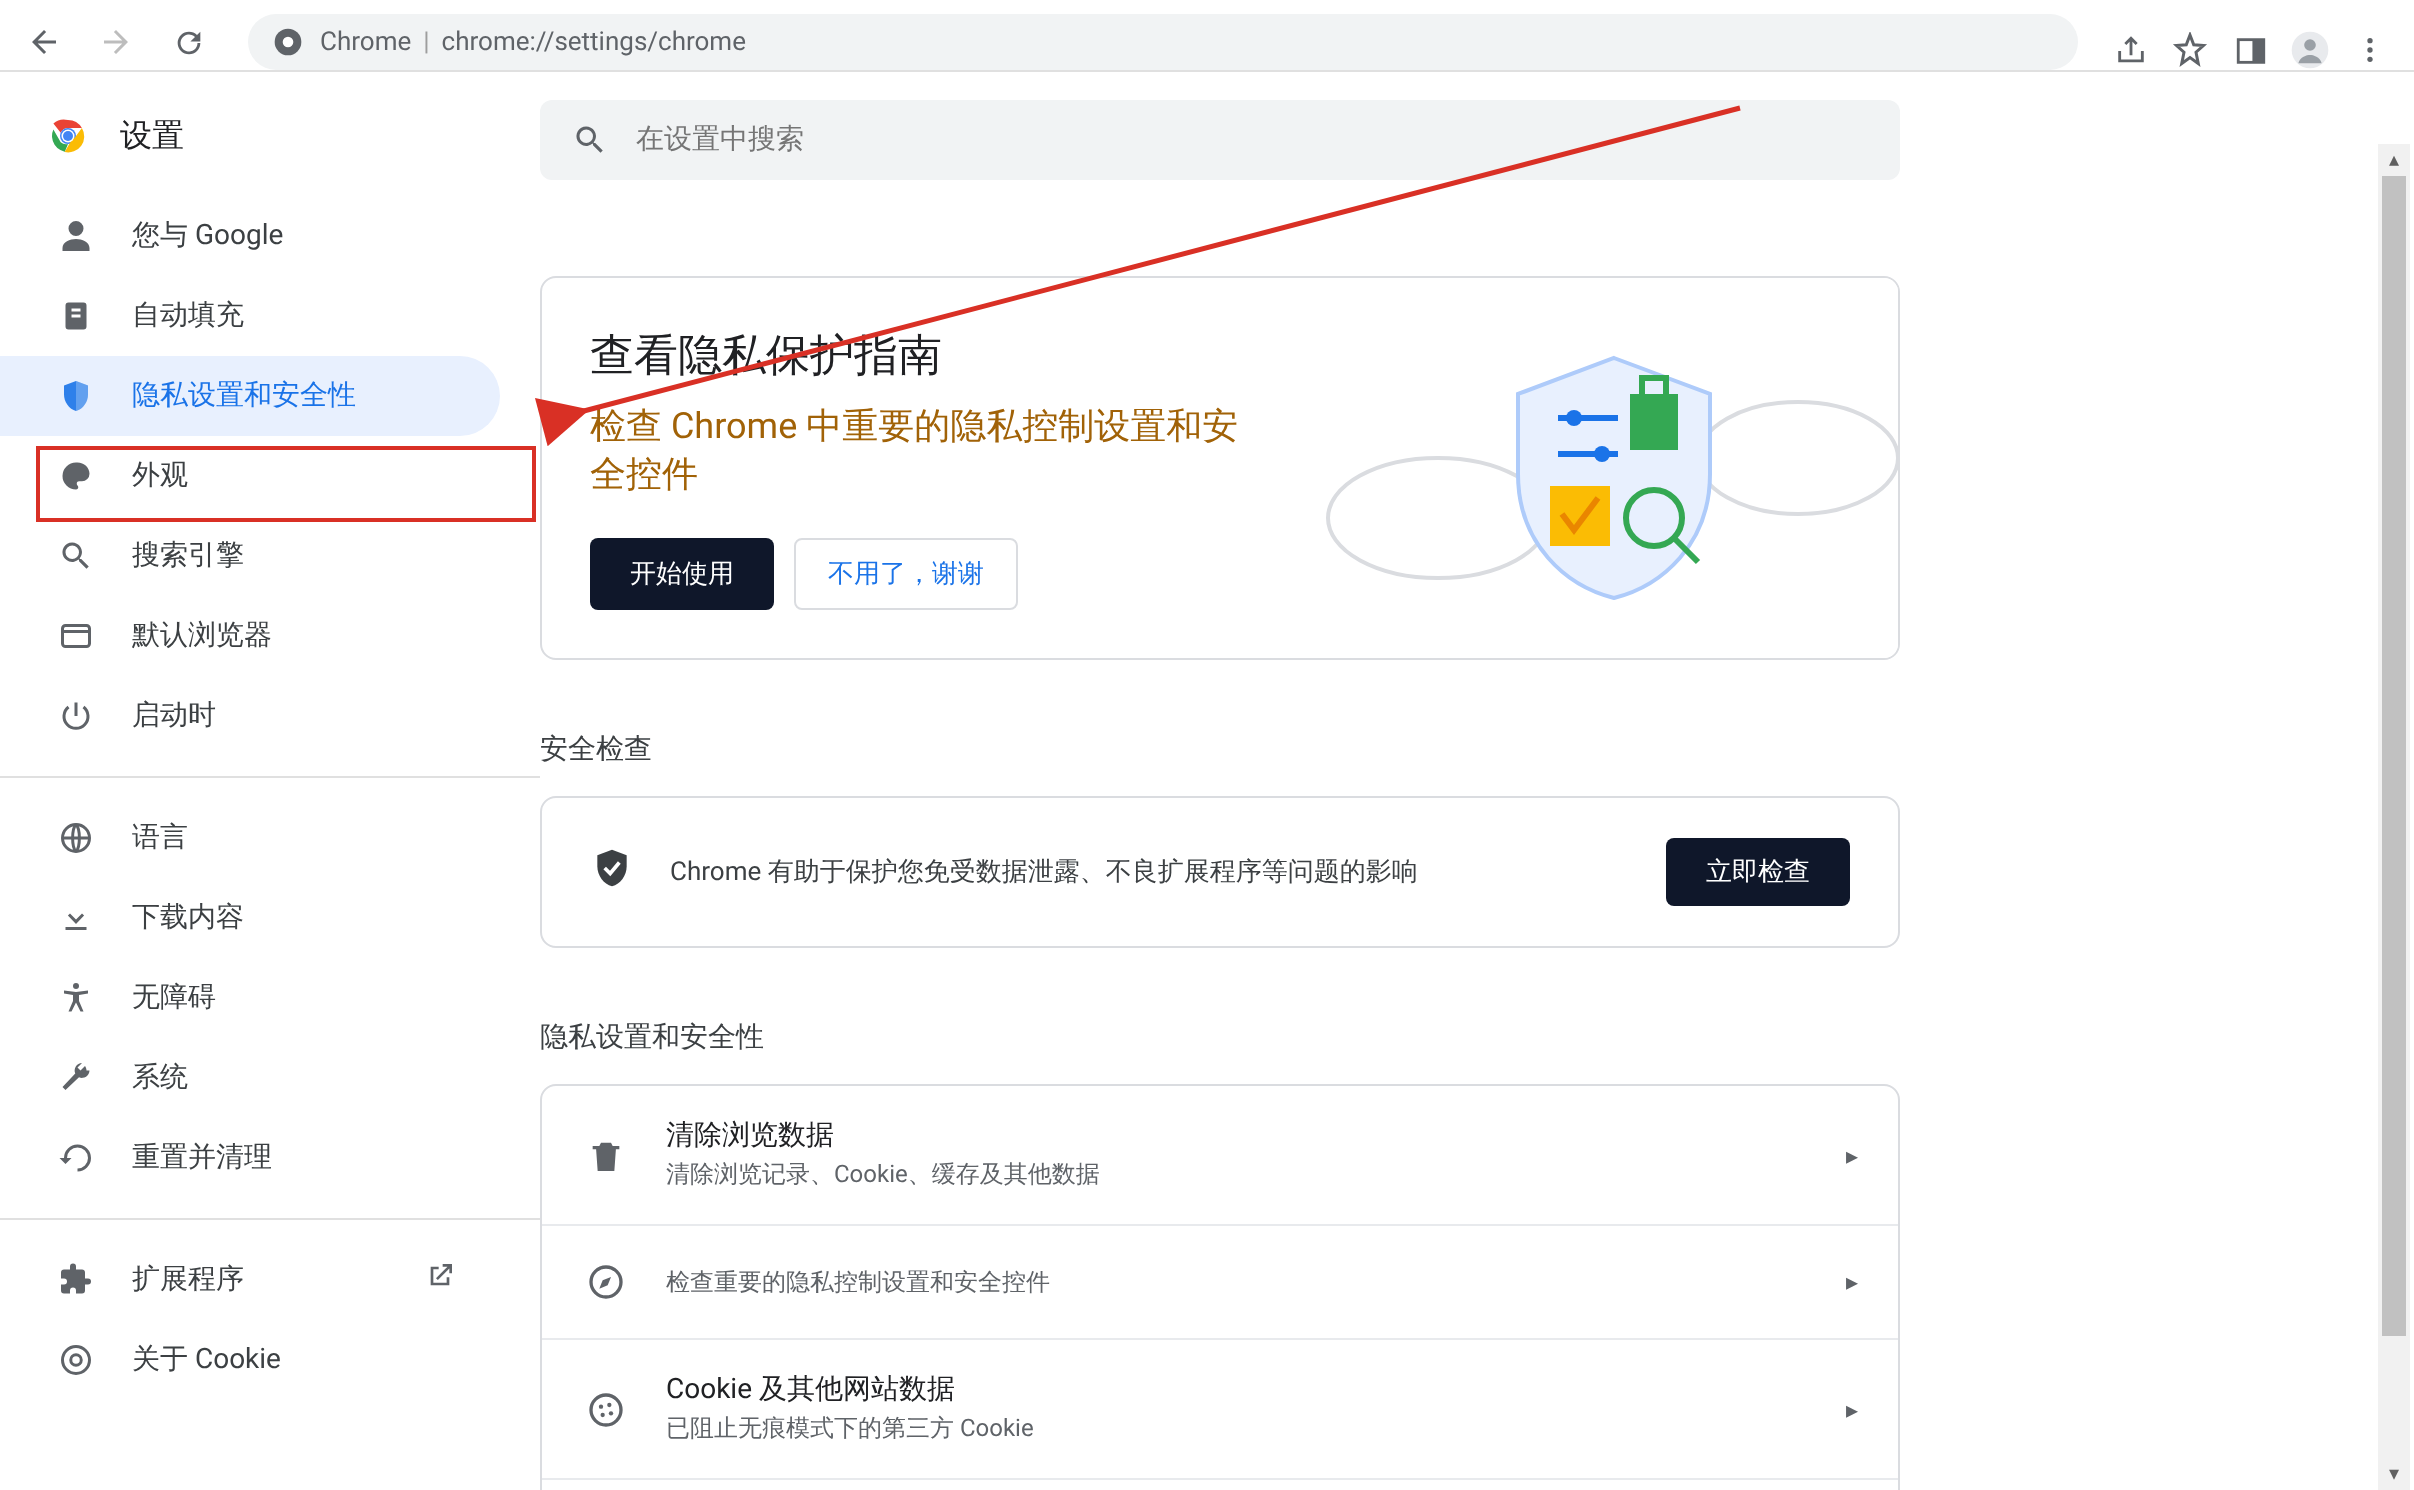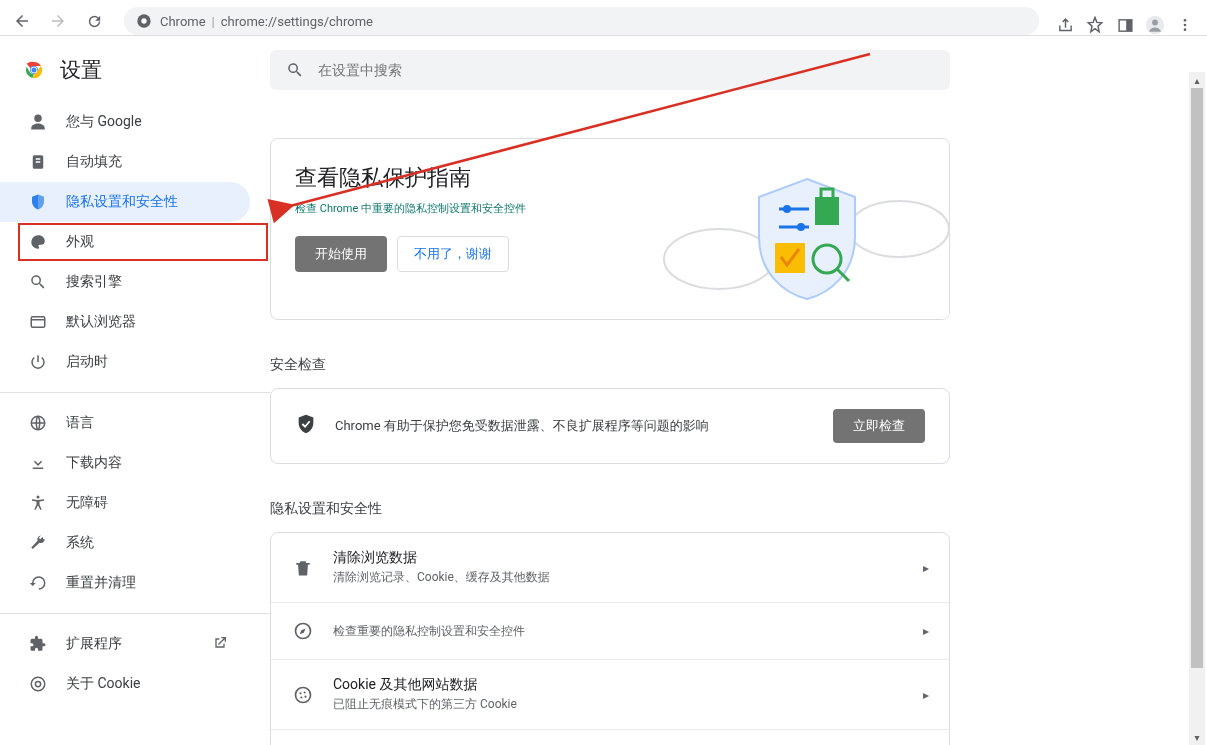--- a/index.html
+++ b/index.html
@@ -16,21 +16,21 @@
 .right-icons { display: flex; align-items: center; gap: 10px; padding-right: 4px; color: #5f6368; }
 .right-icons .icon { width: 20px; height: 20px; display: flex; align-items: center; justify-content: center; }
 
 
 .content { display: flex; height: calc(100% - 36px); position: relative; }
 
 
 .sidebar { width: 270px; padding-top: 20px; }
 .sidebar-header { display: flex; align-items: center; gap: 14px; padding: 0 22px 18px 22px; }
 .chrome-logo { width: 24px; height: 24px; }
-.sidebar-title { font-size: 21px; color: #202124; font-weight: 500; }
+.sidebar-title { font-size: 16px; color: #202124; font-weight: 500; }
 .nav-list { list-style: none; }
 .nav-item { display: flex; align-items: center; gap: 18px; padding: 10px 22px 10px 28px; font-size: 14px; color: #3c4043; cursor: pointer; border-radius: 0 20px 20px 0; margin-right: 20px; }
 .nav-item.active { background: #e8f0fe; color: #1a73e8; }
 .nav-item .nav-icon { width: 20px; height: 20px; display: flex; align-items: center; justify-content: center; color: #5f6368; }
 .nav-item.active .nav-icon { color: #1a73e8; }
 .nav-sep { height: 1px; background: #e0e0e0; margin: 10px 0; }
 .nav-item .ext-icon { margin-left: auto; color: #5f6368; }
 
 
 .highlight-box { position: absolute; border: 2px solid #d93025; left: 18px; top: 187px; width: 250px; height: 38px; pointer-events: none; z-index: 10; }
@@ -38,23 +38,23 @@
 
 .main { flex: 1; padding: 14px 0 0 0; overflow: hidden; }
 .search-wrap { width: 680px; height: 40px; background: #f1f3f4; border-radius: 6px; display: flex; align-items: center; padding: 0 16px; gap: 14px; margin-bottom: 48px; margin-left: 0; }
 .search-wrap input { border: none; background: transparent; font-size: 14px; outline: none; flex: 1; color: #202124; }
 .search-icon { color: #5f6368; }
 
 .card { width: 680px; border: 1px solid #dadce0; border-radius: 8px; background: #fff; }
 .guide-card { display: flex; padding: 0; overflow: hidden; margin-bottom: 36px; }
 .guide-left { flex: 1; padding: 24px; }
 .guide-title { font-size: 22px; color: #202124; font-weight: 400; margin-bottom: 8px; }
-.guide-desc { font-size: 11px; color: #0f766e; margin-bottom: 20px; }
+.guide-desc { font-size: 18px; color: #a16207; margin-bottom: 20px; }
 .btn-row { display: flex; gap: 10px; }
-.btn-primary { background: #737373; color: #fff; border: none; padding: 8px 20px; font-size: 13px; border-radius: 4px; cursor: pointer; }
+.btn-primary { background: #0f172a; color: #fff; border: none; padding: 8px 20px; font-size: 13px; border-radius: 4px; cursor: pointer; }
 .btn-secondary { background: #fff; color: #1a73e8; border: 1px solid #dadce0; padding: 8px 16px; font-size: 13px; border-radius: 4px; cursor: pointer; }
 .guide-right { width: 290px; position: relative; background: #fff; }
 
 .section-title { font-size: 14px; color: #3c4043; margin-bottom: 14px; font-weight: 500; }
 
 .check-card { display: flex; align-items: center; padding: 20px 24px; gap: 18px; margin-bottom: 36px; }
 .check-text { flex: 1; font-size: 13px; color: #3c4043; }
 
 .list-card { padding: 0; }
 .list-row { display: flex; align-items: center; padding: 16px 20px; gap: 18px; border-bottom: 1px solid #e8eaed; cursor: pointer; }

